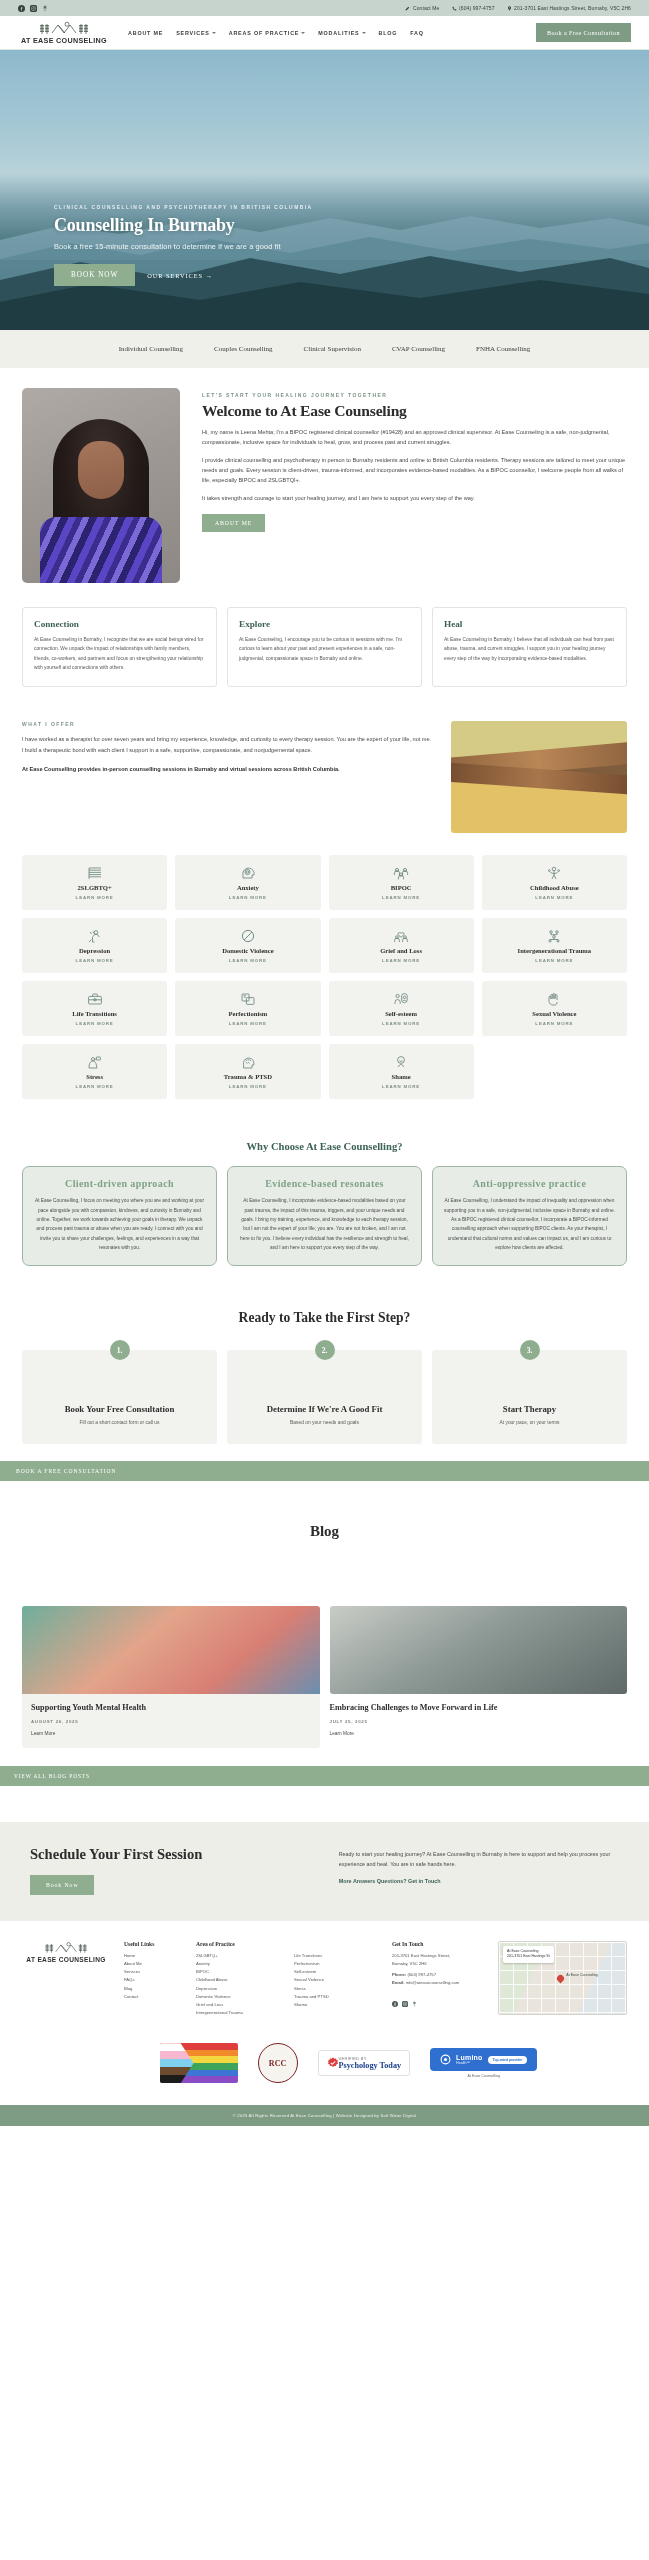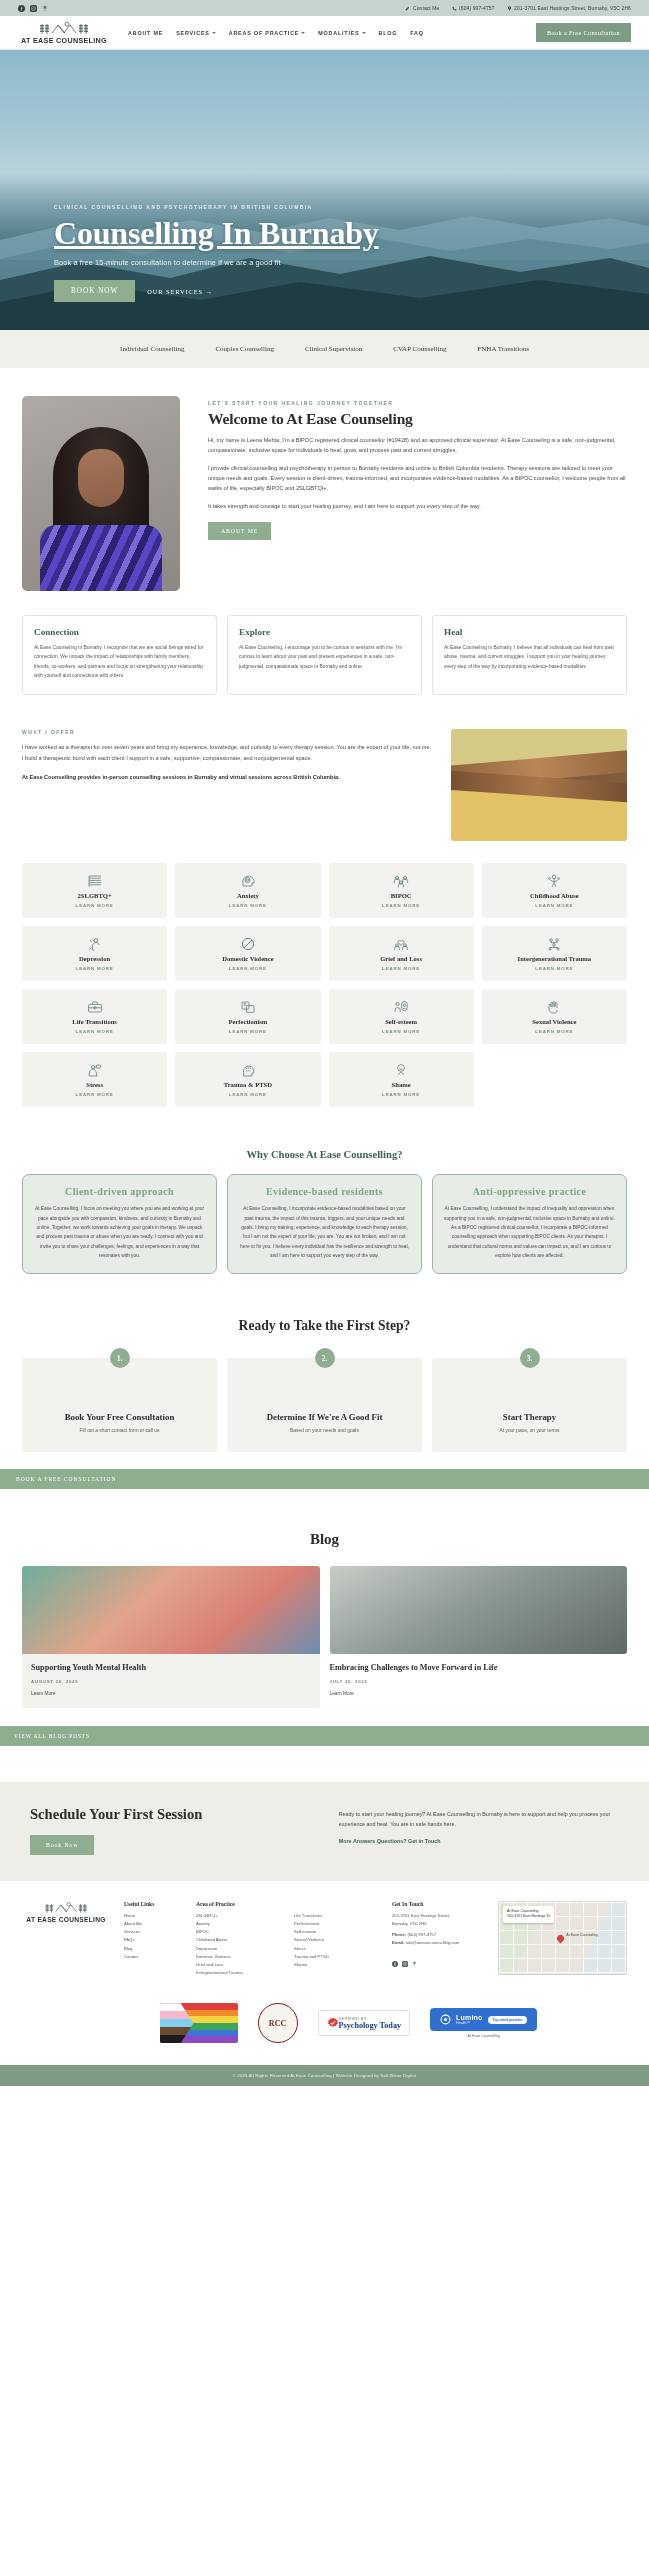--- a/index.html
+++ b/index.html
@@ -80,27 +80,26 @@
     overflow: hidden;
     background: linear-gradient(to bottom, #8db9cc 0%, #a5c8d4 28%, #b9d2da 44%, #7ba0ad 56%, #4f7c85 68%, #3c6670 80%, #2f5560 100%);
   }
   .ridge { position:absolute; left:0; width:100%; }
   .hero-copy { position: absolute; left: 54px; top: 155px; }
   .hero-eyebrow {
     color:#e6eef0; font-size:4.9px; letter-spacing:1.5px; font-weight:600;
   }
   .hero-title {
     font-family: "Liberation Serif", serif;
-    font-size: 32px;
+    font-size: 18px;
     color: #fff;
     font-weight: 700;
     margin-top: 5px;
     letter-spacing: -.2px;
     text-shadow: 0 1px 4px rgba(0,0,0,.28);
-    text-decoration: underline;
   }
   .hero-sub { color:#f0f5f6; font-size:7.4px; margin-top:6px; letter-spacing:.1px; }
   .hero-actions { display:flex; align-items:center; gap:12px; margin-top:13px; }
   .btn-book {
     background:#8fae90; color:#fff; font-family:"Liberation Serif",serif;
     font-size:7.2px; letter-spacing:1px; padding:7px 17px; cursor:pointer;
   }
   .link-services {
     color:#fff; font-family:"Liberation Serif",serif; font-size:6.4px; letter-spacing:.9px; cursor:pointer;
   }
@@ -109,21 +108,21 @@
   .service-strip {
     background:#eff0ea;
     height:38px;
     display:flex; align-items:center; justify-content:center; gap:31px;
   }
   .strip-item {
     font-family:"Liberation Serif",serif; font-size:7px; color:#3c3c3c; cursor:pointer; white-space:nowrap;
   }
 
   
-  .welcome { display:flex; padding: 28px 22px 0 22px; gap: 28px; }
+  .welcome { display:flex; padding: 20px 22px 0 22px; gap: 22px; }
   .portrait {
     width: 158px; height: 195px; border-radius: 5px; flex:none;
     background: linear-gradient(160deg,#b0aaa6 0%, #9e9894 45%, #8d8884 100%);
     position: relative; overflow: hidden;
   }
   .portrait .hair {
     position:absolute; left:50%; top:16%; transform:translateX(-50%);
     width:96px; height:150px; border-radius:48px 48px 20px 20px;
     background: radial-gradient(ellipse at 50% 25%, #3a2e2a 0%, #241b19 55%, #171110 100%);
   }
@@ -219,21 +218,21 @@
   .step-text { font-size:4.9px; color:#5a5a5a; margin-top:5px; line-height:1.8; }
   .btn-center {
     display:block; margin: 17px auto 0 auto; background:#8fae90; color:#fff;
     font-family:"Liberation Serif",serif; font-size:5.6px; letter-spacing:.9px;
     padding:7px 16px; border:none; cursor:pointer;
   }
 
   
   .blog-title { text-align:center; font-family:"Liberation Serif",serif; font-size:15px; color:#2d2d2d; font-weight:700; margin-top:42px; }
   .blog-row { display:flex; gap:10px; padding: 18px 22px 0 22px; align-items:flex-start; }
-  .blog-card { flex:1; }
+  .blog-card { flex:1;margin-top:48px; }
   .blog-img { height:88px; border-radius:3px; }
   .bi1 { background: linear-gradient(140deg,#6fae9c 0%,#e2a48a 40%,#d87f74 70%,#6b8fb0 100%); }
   .bi2 { background: linear-gradient(150deg,#c9ccc6 0%,#8e9a96 45%,#5f6a68 100%); }
   .bi3 { background: linear-gradient(150deg,#eadfd8 0%,#d8c3b6 50%,#c8a898 100%); }
   .blog-card.featured { background:#f2f2ee; border-radius:3px; padding-bottom:12px; }
   .blog-card.featured .blog-img { border-radius:3px 3px 0 0; }
   .blog-body { padding: 9px 9px 0 9px; }
   .blog-h { font-family:"Liberation Serif",serif; font-size:8.2px; color:#2d2d2d; font-weight:700; line-height:1.3; }
   .blog-date { font-size:4.4px; letter-spacing:.7px; color:#7f7f7f; font-weight:700; margin-top:5px; }
   .blog-more { font-size:4.8px; color:#4a4a4a; margin-top:7px; cursor:pointer; }
@@ -433,21 +432,21 @@
       <div class="link-services">OUR SERVICES →</div>
     </div>
   </div>
 </div>
 
 <div class="service-strip">
   <div class="strip-item">Individual Counselling</div>
   <div class="strip-item">Couples Counselling</div>
   <div class="strip-item">Clinical Supervision</div>
   <div class="strip-item">CVAP Counselling</div>
-  <div class="strip-item">FNHA Transitions</div>
+  <div class="strip-item">FNHA Counselling</div>
 </div>
 
 <div class="welcome">
   <div class="portrait">
     <div class="hair"></div>
     <div class="face"></div>
     <div class="dress"></div>
   </div>
   <div class="welcome-body">
     <div class="eyebrow">LET'S START YOUR HEALING JOURNEY TOGETHER</div>
@@ -656,21 +655,21 @@
   </div>
 </div>
 
 <div class="why-title serif">Why Choose At Ease Counselling?</div>
 <div class="why-row">
   <div class="why-card">
     <div class="why-card-title">Client-driven approach</div>
     <div class="why-card-text">At Ease Counselling, I focus on meeting you where you are and working at your pace alongside you with compassion, kindness, and curiosity in Burnaby and online. Together, we work towards achieving your goals in therapy. We unpack and process past trauma or abuse when you are ready. I connect with you and invite you to share your challenges, feelings, and experiences in a way that resonates with you.</div>
   </div>
   <div class="why-card">
-    <div class="why-card-title">Evidence-based residents</div>
+    <div class="why-card-title">Evidence-based resonates</div>
     <div class="why-card-text">At Ease Counselling, I incorporate evidence-based modalities based on your past trauma, the impact of this trauma, triggers, and your unique needs and goals. I bring my training, experience, and knowledge to each therapy session, but I am not the expert of your life; you are. You are not broken, and I am not here to fix you. I believe every individual has the resilience and strength to heal, and I am here to support you every step of the way.</div>
   </div>
   <div class="why-card">
     <div class="why-card-title">Anti-oppressive practice</div>
     <div class="why-card-text">At Ease Counselling, I understand the impact of inequality and oppression when supporting you in a safe, non-judgmental, inclusive space in Burnaby and online. As a BIPOC registered clinical counsellor, I incorporate a BIPOC-informed counselling approach when supporting BIPOC clients. As your therapist, I understand that cultural norms and values can impact us, and I am curious to explore how clients are affected.</div>
   </div>
 </div>
 
 <div class="steps-title serif">Ready to Take the First Step?</div>
 <div class="steps-row">

